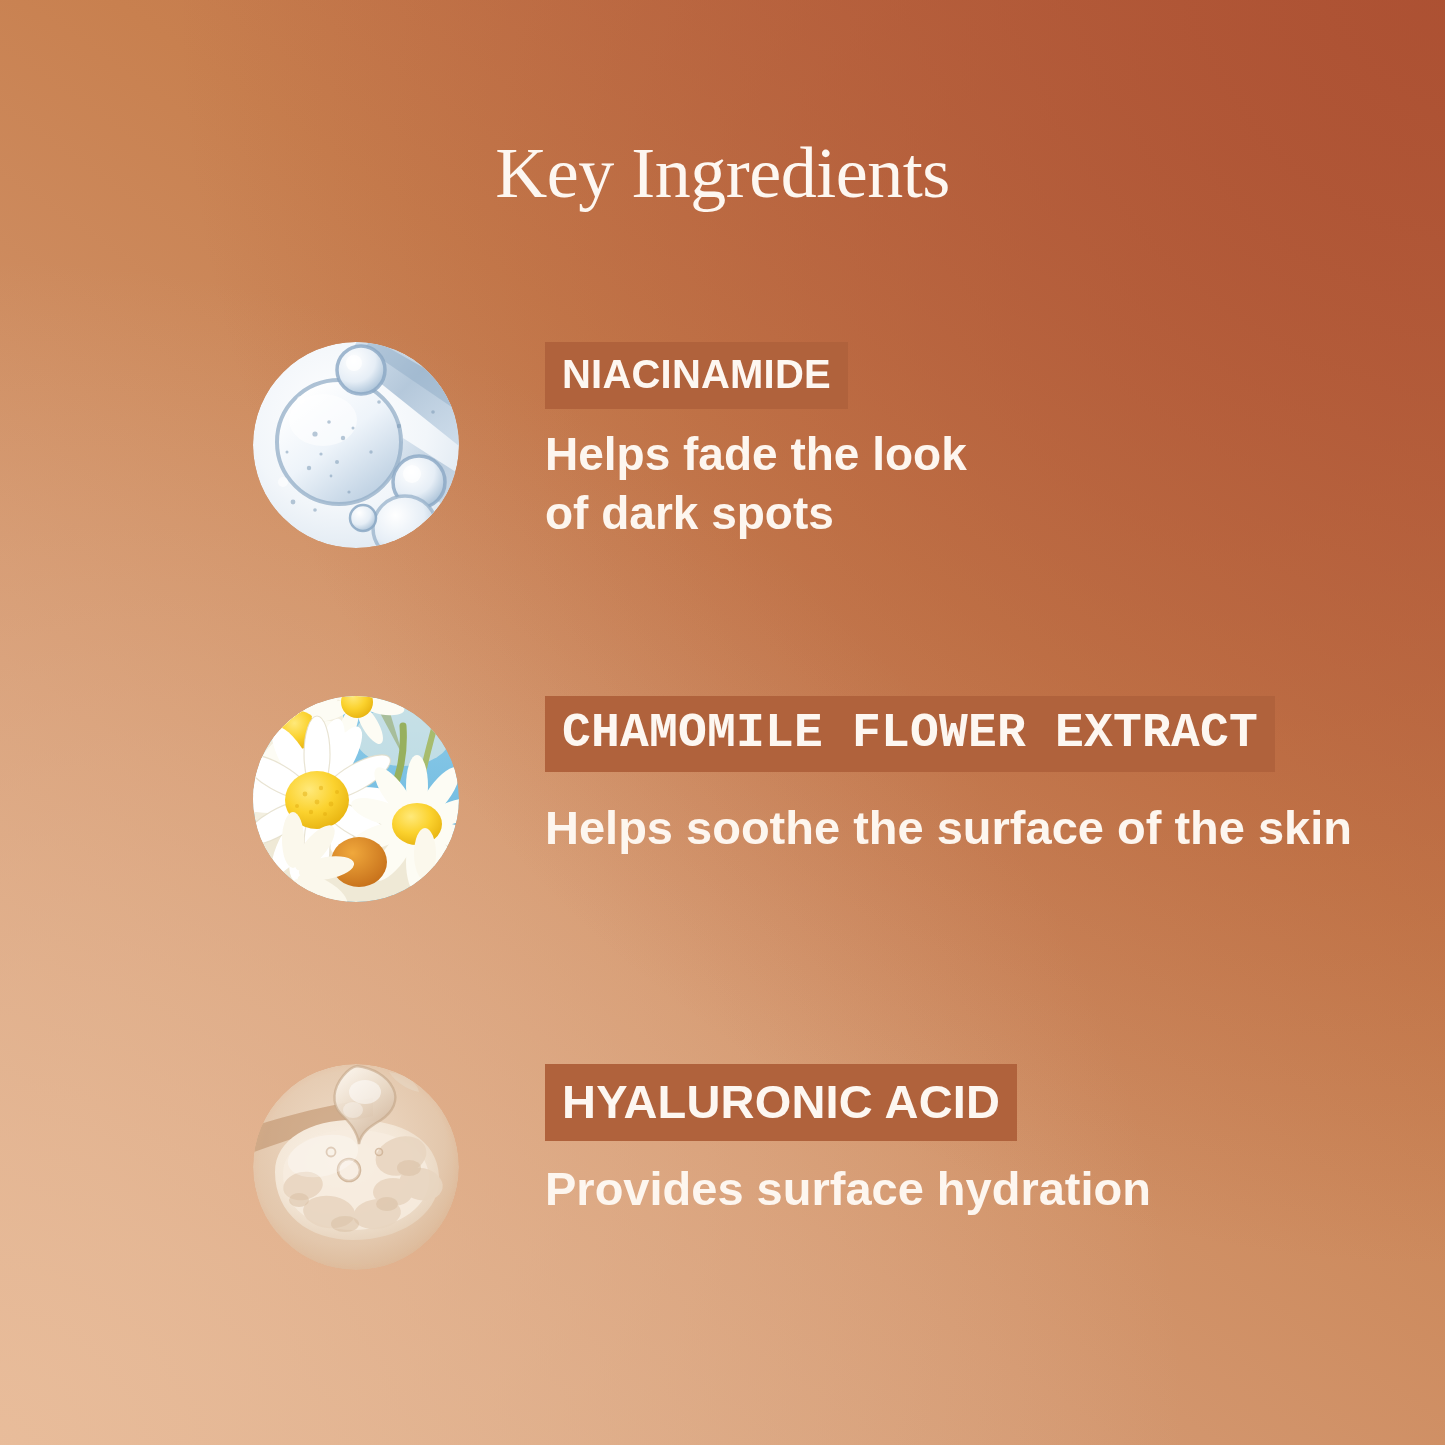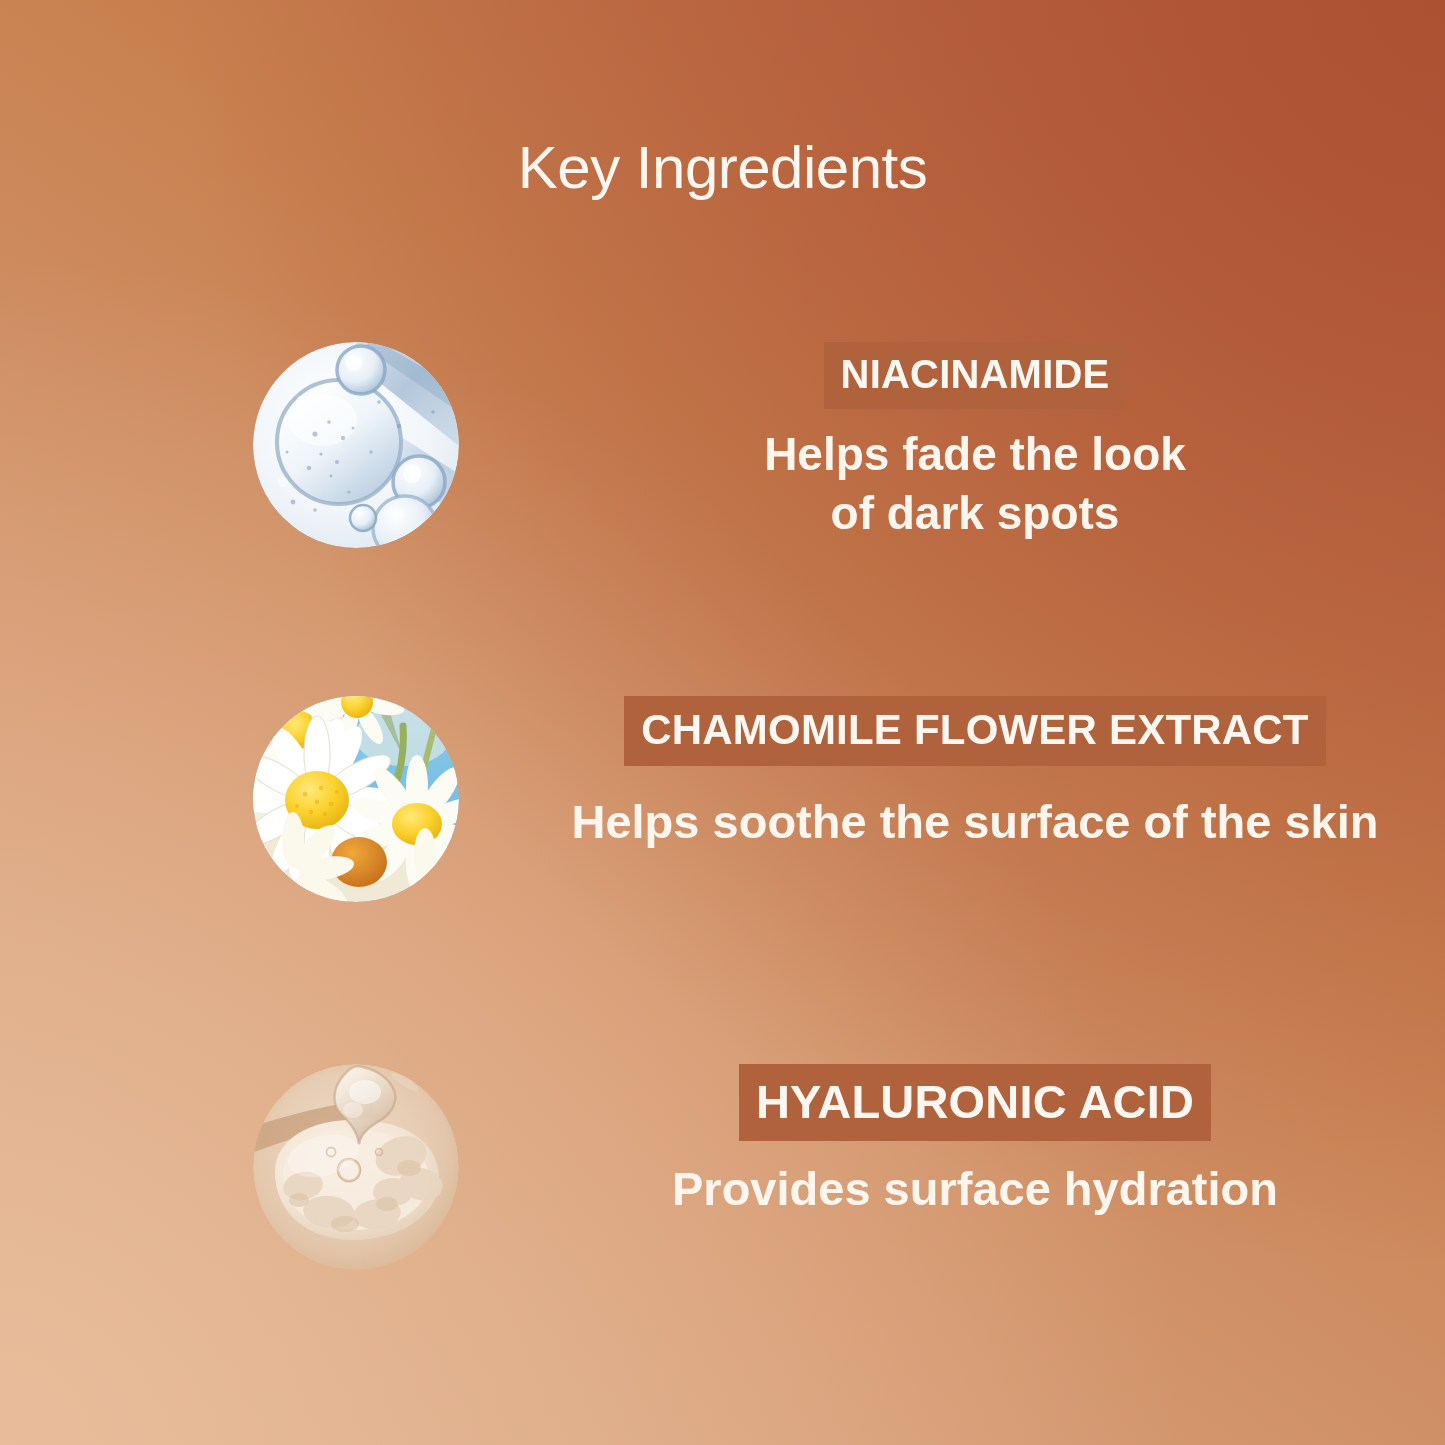--- a/index.html
+++ b/index.html
@@ -25,33 +25,33 @@
   }
 
   
   .title {
     position: absolute;
     top: 136px;
     left: 0;
     width: 100%;
     text-align: center;
     color: #fdf7f1;
-    font-size: 60px;
+    font-size: 72px;
     line-height: 1.05;
     font-weight: 400;
     letter-spacing: -0.5px;
+    font-family: Liberation Serif, serif;
   }
 
   
   .row {
     position: absolute;
     left: 0;
     width: 100%;
     height: 210px;
-    text-align: center;
   }
   .row-1 { top: 342px; }
   .row-2 { top: 696px; }
   .row-3 { top: 1064px; }
 
   .swatch {
     position: absolute;
     left: 253px;
     top: 0;
     width: 206px;
@@ -76,21 +76,21 @@
   .label {
     display: inline-block;
     background: #b0623c;
     color: #fdf7f1;
     font-weight: 700;
     letter-spacing: 0.2px;
     padding: 10px 17px 12px 17px;
     box-sizing: border-box;
   }
   .label-1 { font-size: 40px; }
-  .label-2 { font-size: 42px; }
+  .label-2 { font-size: 48px; font-family: Liberation Mono, monospace; }
   .label-3 { font-size: 47px; }
 
   .desc {
     color: #fdf6ef;
     font-weight: 700;
     font-size: 46px;
     line-height: 1.28;
     margin-top: 16px;
     white-space: pre-line;
   }

